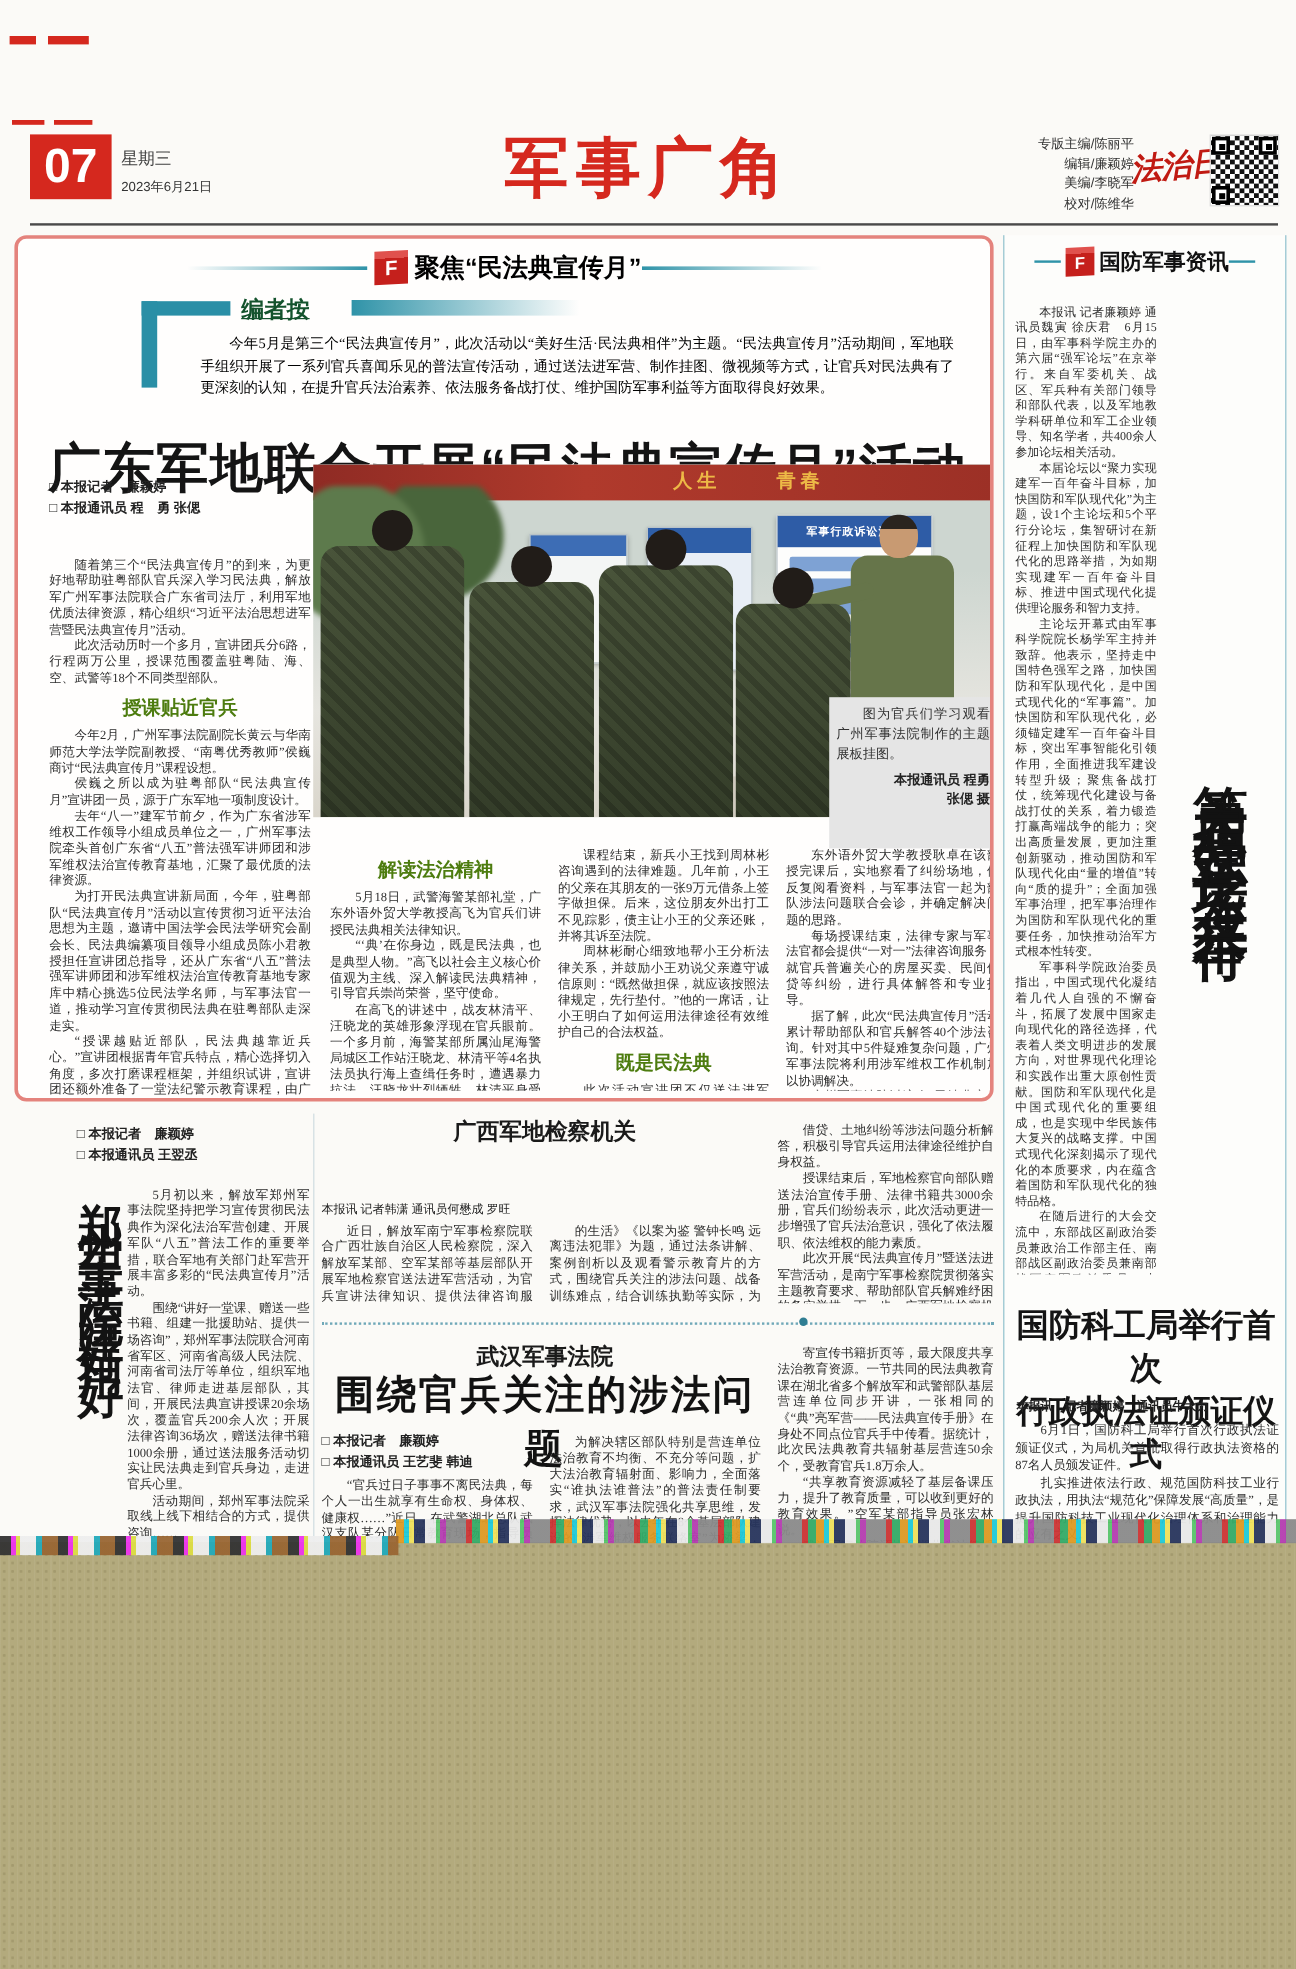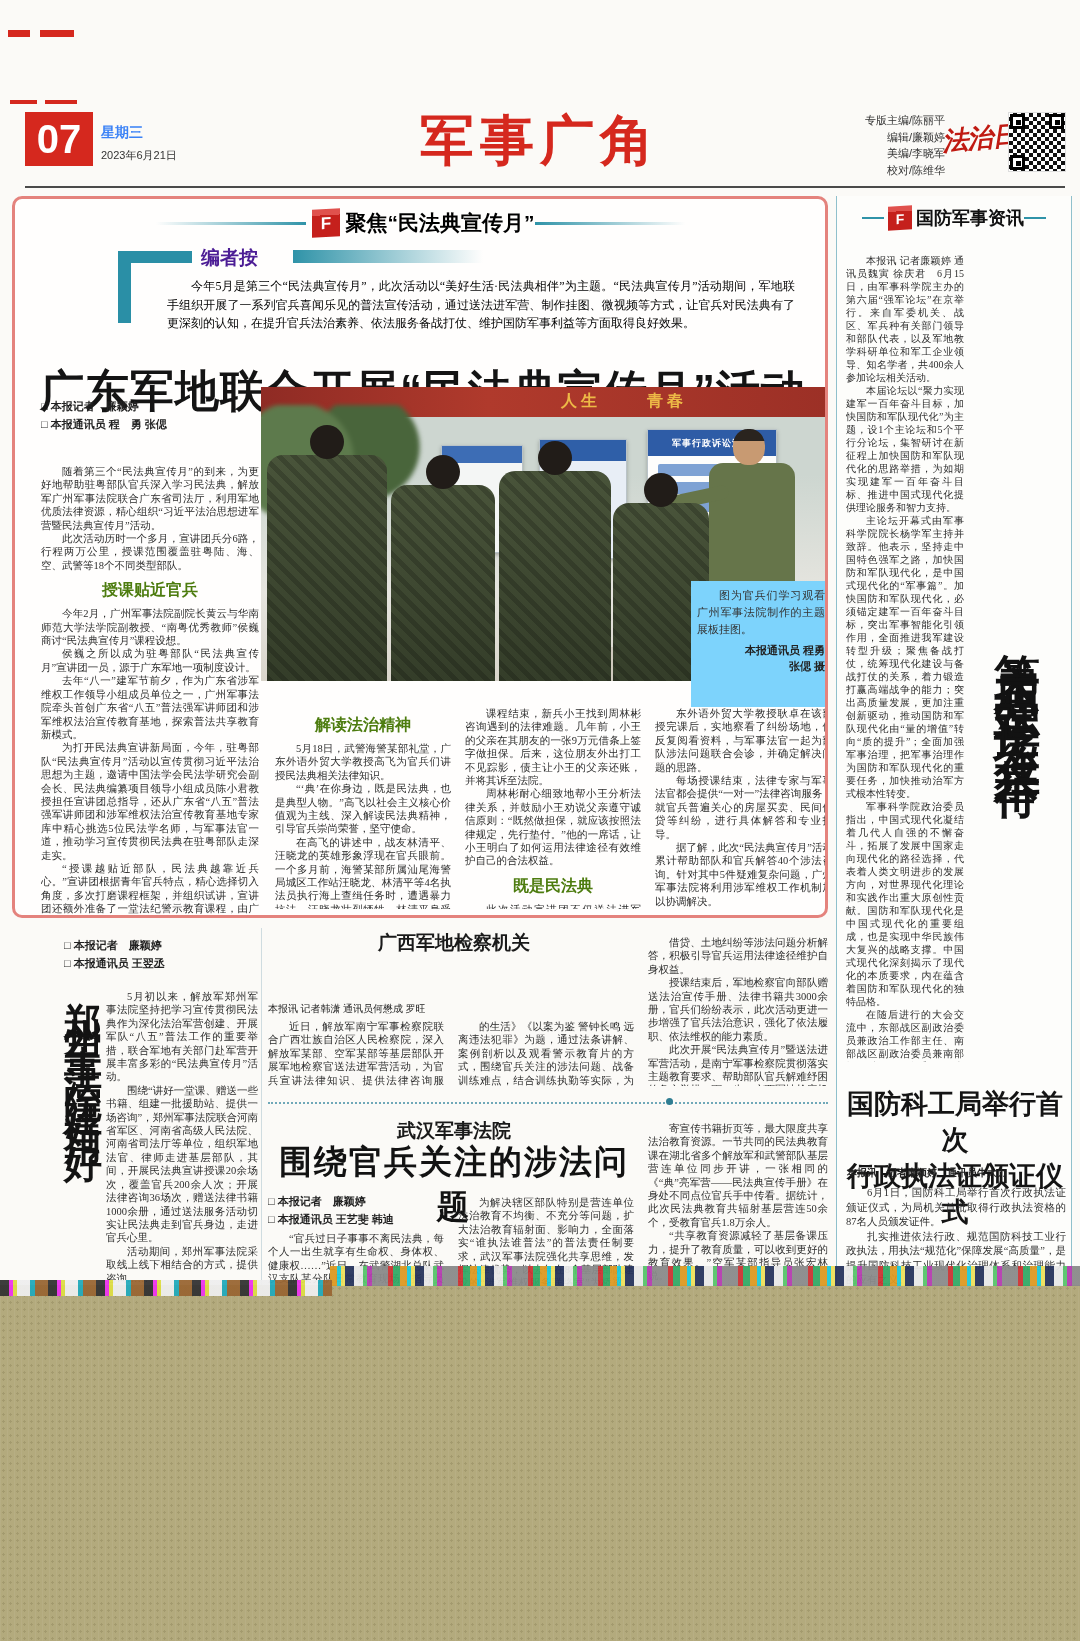--- a/index.html
+++ b/index.html
@@ -4,21 +4,21 @@
 <style>
   html,body{margin:0;padding:0;}
   #page{position:relative;width:1080px;height:1641px;background:#fbfaf7;overflow:hidden;
         font-family:"Liberation Serif", serif;color:#2b2b2b;}
   #page *{box-sizing:border-box;}
   
   .redmark{position:absolute;background:#d5281e;}
   .pagenum{position:absolute;left:25px;top:112px;width:68px;height:54px;background:#d5281e;color:#fff;
            font:bold 40px/54px "Liberation Sans",sans-serif;text-align:center;}
   .datebox{position:absolute;left:101px;top:124px;font-family:"Liberation Sans",sans-serif;}
-  .datebox .wd{font-weight:bold;font-size:14px;color:#3b82f6;}
+  .datebox .wd{font-weight:normal;font-size:14px;color:#404040;}
   .datebox .dt{font-size:11px;color:#333;margin-top:6px;}
   .section-title{position:absolute;left:50%;top:110px;transform:translateX(-50%);
            font:bold 54px/60px "Liberation Sans",sans-serif;color:#d5281e;letter-spacing:6px;white-space:nowrap;}
   .credits{position:absolute;left:795px;top:112px;width:150px;text-align:right;
            font:11px/16.5px "Liberation Sans",sans-serif;color:#333;}
   .credits p{margin:0;}
   .masthead{position:absolute;left:942px;top:122px;width:120px;color:#c01a12;
            font:bold italic 26px/30px "Liberation Serif",serif;transform:rotate(-5deg);letter-spacing:-1px;}
   .qr{position:absolute;left:1008px;top:112px;width:58px;height:60px;background:
       repeating-conic-gradient(#111 0 25%, #fff 0 50%);background-size:8px 8px;border:1px solid #ddd;}
@@ -32,21 +32,21 @@
   .badge{position:absolute;left:0;right:0;top:10px;text-align:center;}
   .badge .bline{display:inline-block;vertical-align:middle;width:150px;height:3px;}
   .badge .bl{background:linear-gradient(90deg,transparent,#2f93a8);}
   .badge .br{background:linear-gradient(90deg,#2f93a8,transparent);}
   .cube{display:inline-block;vertical-align:middle;width:28px;height:28px;margin:0 6px;
         background:linear-gradient(180deg,#e0514d 0 22%,#c5201c 22%);color:#fff;
         font:bold 17px/30px "Liberation Sans",sans-serif;text-align:center;transform:skewY(-3deg);}
   .badge .btxt{display:inline-block;vertical-align:middle;font:bold 21px "Liberation Sans",sans-serif;color:#000000;}
   .note-hbar{position:absolute;left:103px;top:52px;width:74px;height:12px;background:#2a8fa6;}
   .note-vbar{position:absolute;left:103px;top:52px;width:13px;height:72px;background:#2a8fa6;}
-  .note-title{position:absolute;left:186px;top:46px;font:bold 19px "Liberation Sans",sans-serif;color:#4c1d95;}
+  .note-title{position:absolute;left:186px;top:46px;font:bold 19px "Liberation Sans",sans-serif;color:#14532d;text-decoration:underline;}
   .note-grad{position:absolute;left:278px;top:51px;width:190px;height:13px;
         background:linear-gradient(90deg,#2f93a8,rgba(47,147,168,0));}
   .note-text{position:absolute;left:152px;top:78px;width:628px;font:12px/18.5px "Liberation Serif",serif;
         color:#000000;text-align:justify;text-indent:2em;}
   .headline{position:absolute;left:18px;top:130px;width:780px;text-align:center;
         font:bold 44px/50px "Liberation Sans",sans-serif;color:#141414;letter-spacing:1px;}
   .byline{font:bold 11px/18px "Liberation Sans",sans-serif;color:#222;}
   .fb-bylines{position:absolute;left:26px;top:198px;}
   .col{position:absolute;font:10.5px/13.4px "Liberation Serif",serif;text-align:justify;overflow:hidden;color:#2d2d2d;}
   .col p{margin:0;text-indent:2em;}
@@ -80,21 +80,21 @@
         repeating-linear-gradient(45deg, rgba(0,0,0,.18) 0 5px, transparent 5px 11px);
         background-blend-mode:multiply;border-radius:16px 16px 0 0;}
   .soldier .head{position:absolute;left:50%;top:-30px;transform:translateX(-50%);
         width:34px;height:34px;border-radius:50%;background:#211c18;}
   .officer{position:absolute;right:34px;bottom:0;width:86px;height:218px;
         background:linear-gradient(180deg,#66754a 0 55%,#4c5838 55%);border-radius:14px 14px 0 0;}
   .officer .head{position:absolute;left:24px;top:-34px;width:32px;height:36px;border-radius:46%;
         background:linear-gradient(180deg,#2a241f 0 34%,#c89a72 34%);}
   .officer .arm{position:absolute;left:-46px;top:28px;width:66px;height:14px;background:#66754a;
         border-radius:8px;transform:rotate(-12deg);}
-  .captionbox{position:absolute;left:676px;top:382px;width:138px;height:126px;background:#7dd3fc;padding:6px 4px 0 6px;}
+  .captionbox{position:absolute;left:676px;top:382px;width:138px;height:126px;background:#e5e5e5;padding:6px 4px 0 6px;}
   .captionbox .cap{font:11px/17px "Liberation Serif",serif;color:#333;text-align:justify;text-indent:2em;}
   .captionbox .cred{margin-top:4px;text-align:right;font:bold 11px/16px "Liberation Sans",sans-serif;color:#222;white-space:pre-line;}
   
   .sidebar{position:absolute;left:836px;top:196px;width:236px;height:1090px;
         border-left:1px solid #8fc0cc;border-right:1px solid #8fc0cc;background:#fdfdfb;overflow:hidden;}
   .sb-badge{position:absolute;left:0;right:0;top:10px;text-align:center;white-space:nowrap;}
   .sb-badge .dash{display:inline-block;vertical-align:middle;width:22px;height:2px;background:#2f93a8;}
   .sb-badge .cube{width:24px;height:24px;font-size:14px;line-height:26px;margin:0 4px;}
   .sb-badge .btxt{display:inline-block;vertical-align:middle;font:bold 18px "Liberation Sans",sans-serif;color:#111;}
   .sb-col{position:absolute;left:9px;top:58px;width:118px;height:808px;
@@ -233,21 +233,21 @@
 
     <div class="col leftcol">
       <div>
           <p>随着第三个“民法典宣传月”的到来，为更好地帮助驻粤部队官兵深入学习民法典，解放军广州军事法院联合广东省司法厅，利用军地优质法律资源，精心组织“习近平法治思想进军营暨民法典宣传月”活动。</p>
           <p>此次活动历时一个多月，宣讲团兵分6路，行程两万公里，授课范围覆盖驻粤陆、海、空、武警等18个不同类型部队。</p>
         </div>
       <h3>授课贴近官兵</h3>
       <div>
           <p>今年2月，广州军事法院副院长黄云与华南师范大学法学院副教授、“南粤优秀教师”侯巍商讨“民法典宣传月”课程设想。</p>
           <p>侯巍之所以成为驻粤部队“民法典宣传月”宣讲团一员，源于广东军地一项制度设计。</p>
-          <p>去年“八一”建军节前夕，作为广东省涉军维权工作领导小组成员单位之一，广州军事法院牵头首创广东省“八五”普法强军讲师团和涉军维权法治宣传教育基地，探索普法共享教育新模式。</p>
+          <p>去年“八一”建军节前夕，作为广东省涉军维权工作领导小组成员单位之一，广州军事法院牵头首创广东省“八五”普法强军讲师团和涉军维权法治宣传教育基地，汇聚了最优质的法律资源。</p>
           <p>为打开民法典宣讲新局面，今年，驻粤部队“民法典宣传月”活动以宣传贯彻习近平法治思想为主题，邀请中国法学会民法学研究会副会长、民法典编纂项目领导小组成员陈小君教授担任宣讲团总指导，还从广东省“八五”普法强军讲师团和涉军维权法治宣传教育基地专家库中精心挑选5位民法学名师，与军事法官一道，推动学习宣传贯彻民法典在驻粤部队走深走实。</p>
           <p>“授课越贴近部队，民法典越靠近兵心。”宣讲团根据青年官兵特点，精心选择切入角度，多次打磨课程框架，并组织试讲，宣讲团还额外准备了一堂法纪警示教育课程，由广州军事法院院长路刚负责讲授。</p>
           <p>广州军事法院还制作了主题展板挂图，以图文形式生动展示习近平法治思想和民法典精神，引导官兵成为社会主义法治的模范践行者。</p>
         </div>
     </div>
     <div class="col c2">
       <h3>解读法治精神</h3>
       <div>
           <p>5月18日，武警海警某部礼堂，广东外语外贸大学教授高飞为官兵们讲授民法典相关法律知识。</p>
           <p>“‘典’在你身边，既是民法典，也是典型人物。”高飞以社会主义核心价值观为主线、深入解读民法典精神，引导官兵崇尚荣誉，坚守使命。</p>

